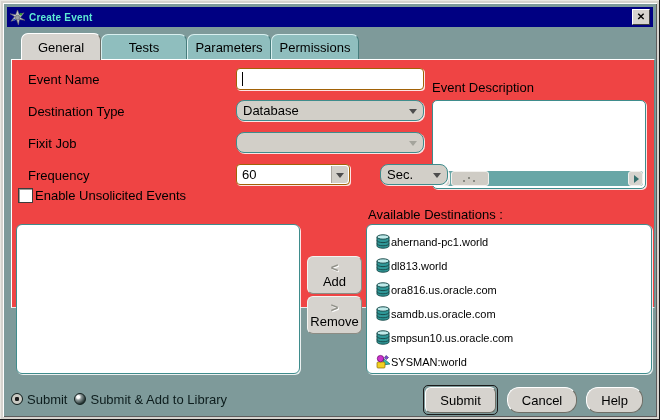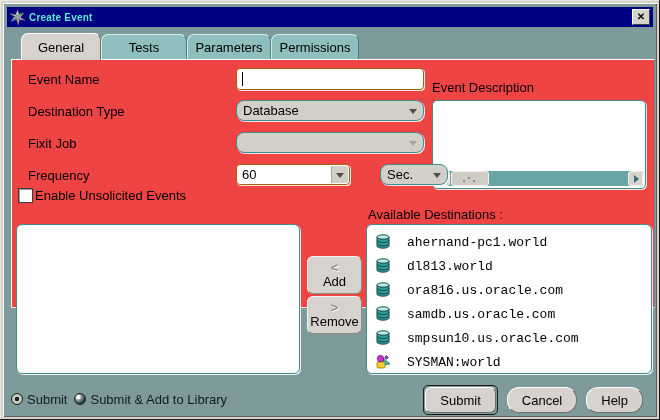--- a/index.html
+++ b/index.html
@@ -68,21 +68,21 @@
          box-shadow:-5px 3px 0 #8a8a82,5px 3px 0 #8a8a82;}
   
   .checkbox{position:absolute;left:6px;top:128px;width:13px;height:13px;background:#ffffff;
          border:1px solid #3c3c3c;box-shadow:inset 1px 1px 0 #9a9a94;}
   
   .listbox{position:absolute;top:164px;height:150px;background:#ffffff;box-sizing:border-box;
          border:1px solid #3f8c8c;border-radius:6px;box-shadow:1px 1px 0 rgba(255,255,255,.85);
          overflow:hidden;padding:5px 4px;}
   .listbox.monitored{left:4px;width:284px;}
   .listbox.available{left:354px;width:286px;}
-  .list-item{display:flex;align-items:center;height:24px;font-size:13px;color:#000;gap:16px;padding-left:4px;font-family:Liberation Mono, monospace;}
+  .list-item{display:flex;align-items:center;height:24px;font-size:11px;color:#000;gap:0;padding-left:4px;}
   .list-item svg{flex:0 0 auto;}
   
   .xfer-btn{position:absolute;left:295px;width:55px;height:38px;background:#d6d3ce;
          border:1px solid;border-color:#f4f3f0 #8c8c84 #8c8c84 #f4f3f0;border-radius:6px;
          box-sizing:border-box;display:flex;flex-direction:column;align-items:center;justify-content:center;
          font-size:13px;color:#000;line-height:1.1;}
   .xfer-btn .chev{font-size:13px;font-weight:bold;color:#8f8f87;text-shadow:1px 1px 0 #ffffff;}
   
   .radio-row{position:absolute;left:8px;top:388px;display:flex;align-items:center;gap:7px;height:16px;}
   .radio-item{display:flex;align-items:center;gap:4px;font-size:13px;color:#0d1d1d;}

